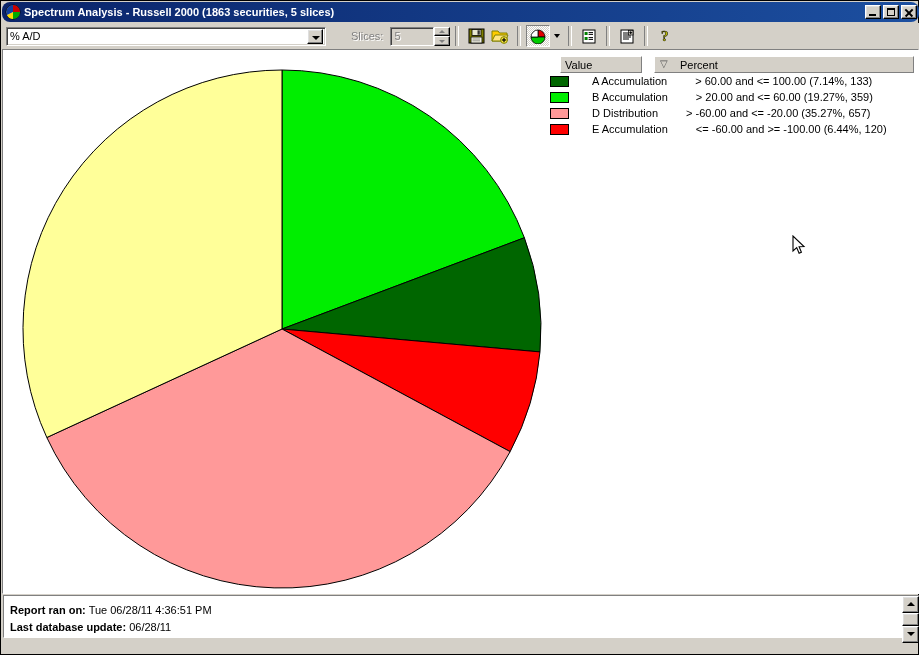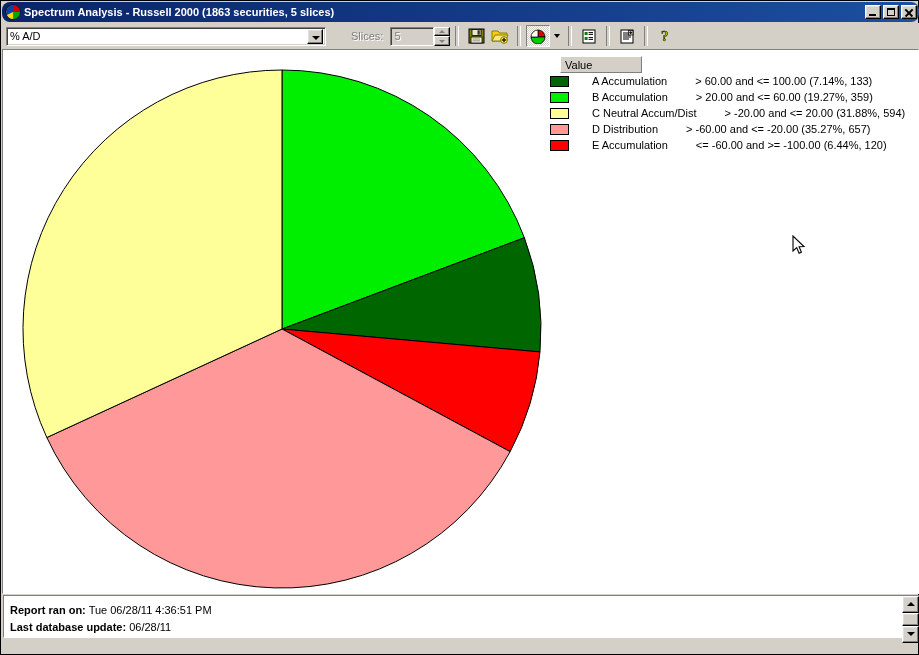--- a/index.html
+++ b/index.html
@@ -417,38 +417,37 @@
           <path d="M 279 279 L 521.39 187.75 A 259 259 0 0 1 536.98 301.92 Z" fill="#006600" stroke="#000000" stroke-width="1"></path>
           <path d="M 279 279 L 536.98 301.92 A 259 259 0 0 1 507.13 401.63 Z" fill="#ff0000" stroke="#000000" stroke-width="1"></path>
           <path d="M 279 279 L 507.13 401.63 A 259 259 0 0 1 43.82 387.51 Z" fill="#ff9999" stroke="#000000" stroke-width="1"></path>
           <path d="M 279 279 L 43.82 387.51 A 259 259 0 0 1 279.00 20.00 Z" fill="#ffff99" stroke="#000000" stroke-width="1"></path>
         </g>
     </svg>
 
     <div id="legend">
       <div id="legend-header">
         <div class="lh-cell" id="lh-value">Value</div>
+        <div class="lh-cell" id="lh-percent">
+          <span class="sort-tri"></span>
+          <span>Percent</span>
+        </div>
       </div>
       <div id="legend-rows">
           <div class="legend-row">
             <span class="legend-swatch" style="background: rgb(0, 102, 0);"></span>
             <span class="legend-label">A Accumulation</span>
             <span class="legend-range">&gt; 60.00 and &lt;= 100.00 (7.14%, 133)</span>
           </div>
           <div class="legend-row">
             <span class="legend-swatch" style="background: rgb(0, 238, 0);"></span>
             <span class="legend-label">B Accumulation</span>
             <span class="legend-range">&gt; 20.00 and &lt;= 60.00 (19.27%, 359)</span>
           </div>
           <div class="legend-row">
-            <span class="legend-swatch" style="background: rgb(255, 255, 153);"></span>
-            <span class="legend-label">C Neutral Accum/Dist</span>
-            <span class="legend-range">&gt; -20.00 and &lt;= 20.00 (31.88%, 594)</span>
-          </div>
-          <div class="legend-row">
             <span class="legend-swatch" style="background: rgb(255, 153, 153);"></span>
             <span class="legend-label">D Distribution</span>
             <span class="legend-range">&gt; -60.00 and &lt;= -20.00 (35.27%, 657)</span>
           </div>
           <div class="legend-row">
             <span class="legend-swatch" style="background: rgb(255, 0, 0);"></span>
             <span class="legend-label">E Accumulation</span>
             <span class="legend-range">&lt;= -60.00 and &gt;= -100.00 (6.44%, 120)</span>
           </div>
         </div>

